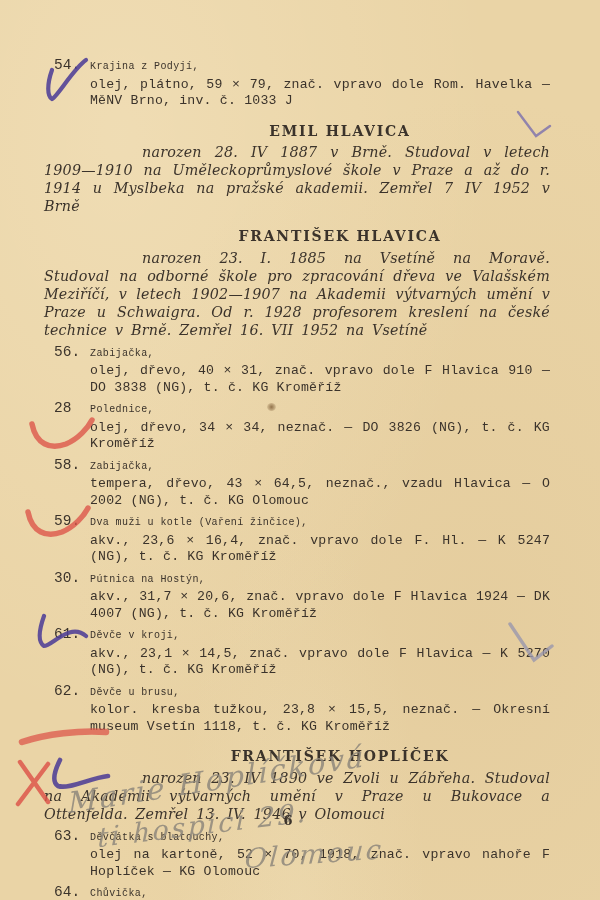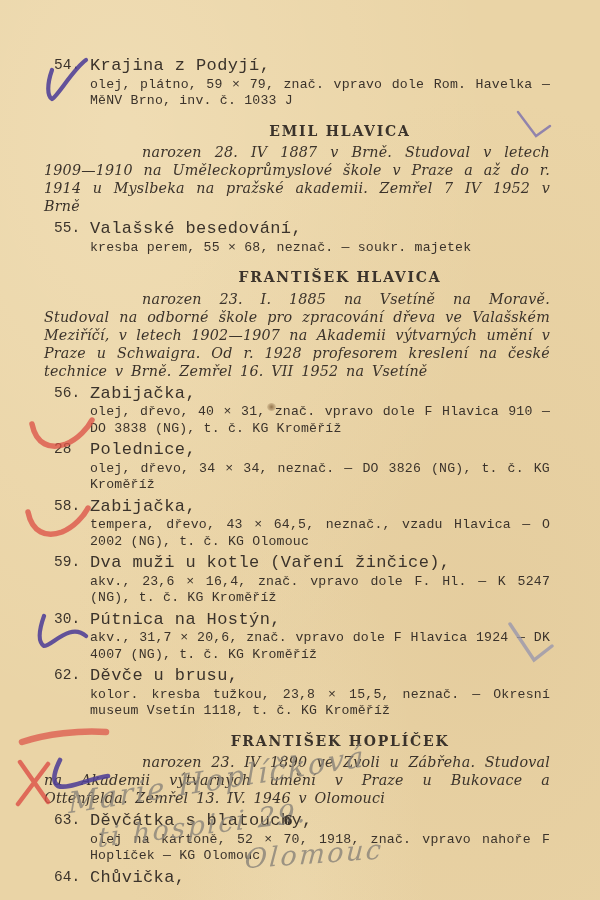--- a/index.html
+++ b/index.html
@@ -16,21 +16,21 @@
       radial-gradient(ellipse at 80% 70%, rgba(210,180,130,.22), rgba(0,0,0,0) 60%),
       radial-gradient(ellipse at 50% 100%, rgba(243,228,190,.35), rgba(0,0,0,0) 30%),
       #ead4a6;
   }
   .content{
     position:absolute;left:44px;top:57px;width:506px;
     color:#3b332b;font-size:14px;line-height:17.5px;
   }
   .entry{position:relative;padding-left:46px;margin-bottom:4px;font-family:Liberation Mono, monospace;}
   .entry .num{position:absolute;left:10px;top:0;font-size:14.5px;}
-  .entry .title{font-size:17px;letter-spacing:.4px;margin-top:48px;}
+  .entry .title{font-size:10px;letter-spacing:.4px;margin-top:48px;}
   .entry .details{
     font-size:13.2px;line-height:16.5px;text-align:justify;
     letter-spacing:.2px;margin-top:1px;
   }
   .artist-heading{
     font-weight:bold;font-size:14px;letter-spacing:1.8px;
     margin:13px 0 3px 86px;
     text-align:center;
   }
   .bio{
@@ -70,25 +70,20 @@
 
   <div class="entry">
     <span class="num">54.</span>
     <span class="title">Krajina z Podyjí,</span>
     <div class="details">olej, plátno, 59 × 79, znač. vpravo dole Rom. Havelka — MěNV Brno, inv. č. 1033 J</div>
   </div>
 
   <div class="section">
     <div class="artist-heading">EMIL HLAVICA</div>
     <div class="bio">narozen 28. IV 1887 v Brně. Studoval v letech 1909—1910 na Uměleckoprůmyslové škole v Praze a až do r. 1914 u Myslbeka na pražské akademii. Zemřel 7 IV 1952 v Brně</div>
-    <div class="entry">
-      <span class="num">55.</span>
-      <span class="title">Valašské besedování,</span>
-      <div class="details">kresba perem, 55 × 68, neznač. — soukr. majetek</div>
-    </div>
   </div>
 
   <div class="section">
     <div class="artist-heading">FRANTIŠEK HLAVICA</div>
     <div class="bio">narozen 23. I. 1885 na Vsetíně na Moravě. Studoval na odborné škole pro zpracování dřeva ve Valašském Meziříčí, v letech 1902—1907 na Akademii výtvarných umění v Praze u Schwaigra. Od r. 1928 profesorem kreslení na české technice v Brně. Zemřel 16. VII 1952 na Vsetíně</div>
 
     <div class="entry">
       <span class="num">56.</span>
       <span class="title">Zabijačka,</span>
       <div class="details">olej, dřevo, 40 × 31, znač. vpravo dole F  Hlavica 910 — DO 3838 (NG), t. č. KG Kroměříž</div>
@@ -105,20 +100,25 @@
     </div>
     <div class="entry">
       <span class="num">59.</span>
       <span class="title">Dva muži u kotle (Vaření žinčice),</span>
       <div class="details">akv., 23,6 × 16,4, znač. vpravo dole F. Hl. — K 5247 (NG), t. č. KG Kroměříž</div>
     </div>
     <div class="entry">
       <span class="num">30.</span>
       <span class="title">Pútnica na Hostýn,</span>
       <div class="details">akv., 31,7 × 20,6, znač. vpravo dole F  Hlavica 1924 — DK 4007 (NG), t. č. KG Kroměříž</div>
+    </div>
+    <div class="entry">
+      <span class="num">61.</span>
+      <span class="title">Děvče v kroji,</span>
+      <div class="details">akv., 23,1 × 14,5, znač. vpravo dole F  Hlavica — K 5270 (NG), t. č. KG Kroměříž</div>
     </div>
     <div class="entry">
       <span class="num">62.</span>
       <span class="title">Děvče u brusu,</span>
       <div class="details">kolor. kresba tužkou, 23,8 × 15,5, neznač. — Okresní museum Vsetín 1118, t. č. KG Kroměříž</div>
     </div>
   </div>
 
   <div class="section">
     <div class="artist-heading">FRANTIŠEK HOPLÍČEK</div>

